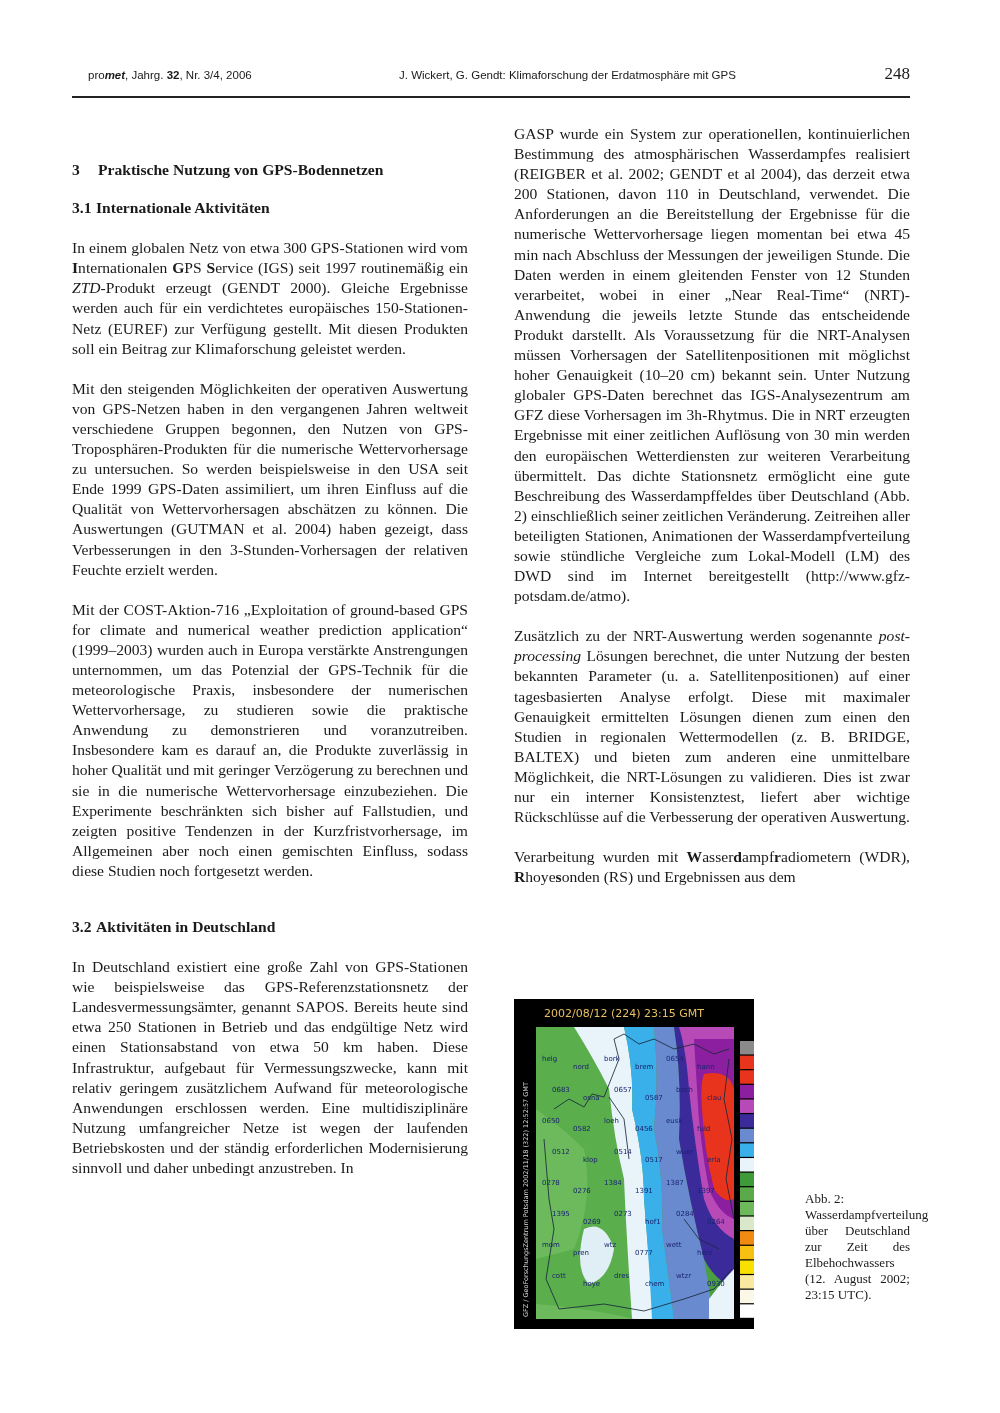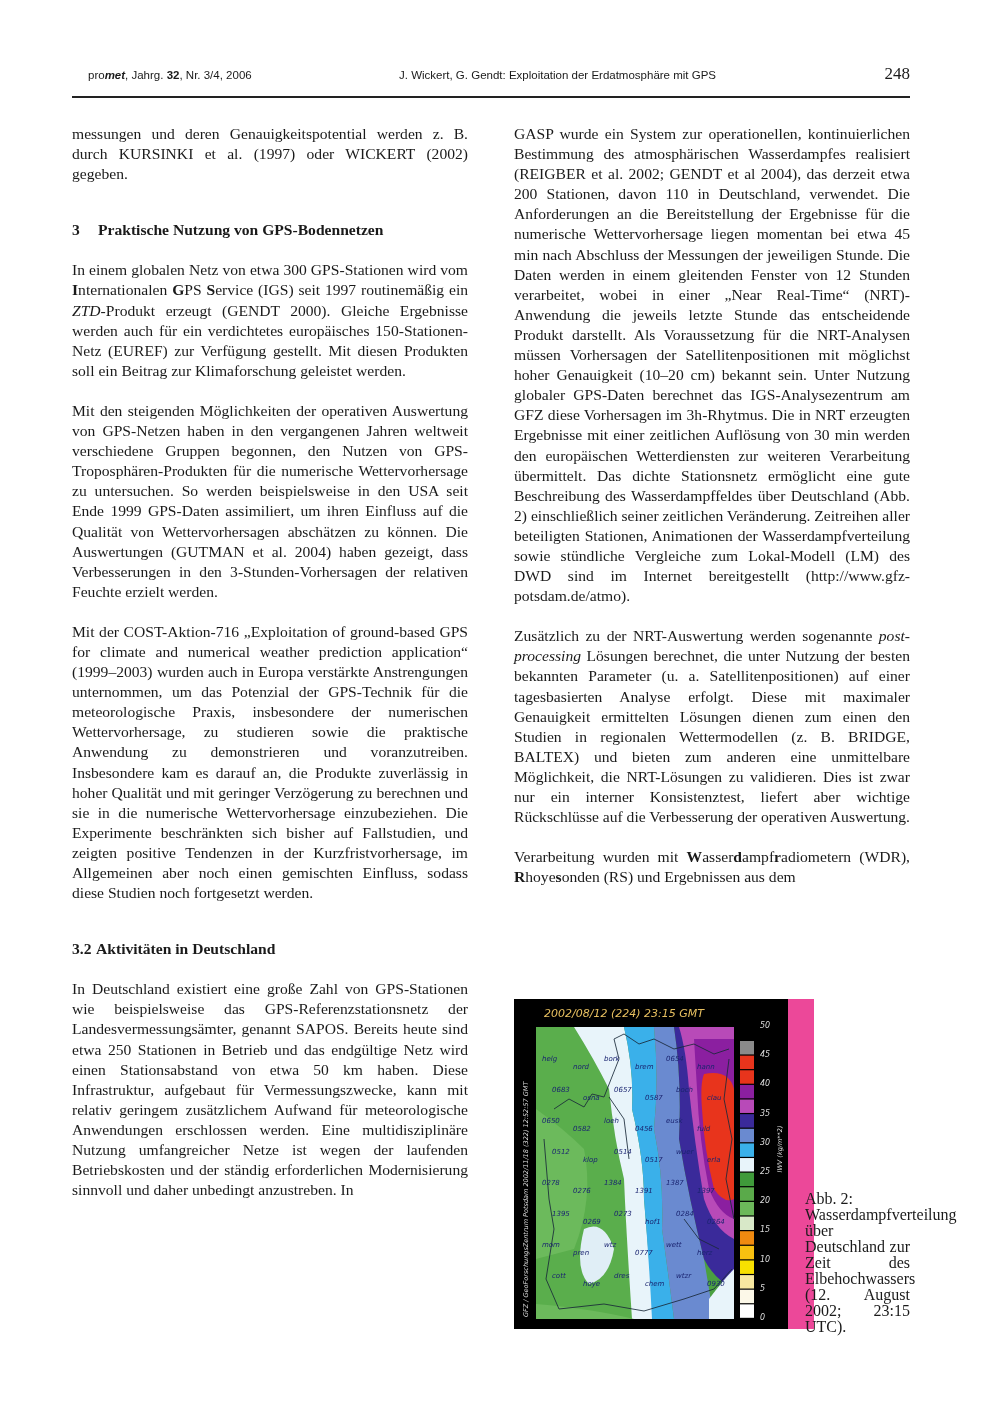--- a/index.html
+++ b/index.html
@@ -10,37 +10,37 @@
   .hdr .r { position:absolute; right:0; top:-2px; font-family:"Liberation Serif", serif; font-size:17px; }
   .rule { position:absolute; top:96px; left:72px; width:838px; height:2px; background:#222; }
   .col { position:absolute; width:396px; font-size:15.6px; line-height:20.1px; text-align:justify; }
   .col p { margin:0 0 20px 0; }
   .h1 { font-weight:bold; font-size:15.6px; margin:0 0 20px 0;font-family:Liberation Serif, serif; }
   .h1 .num { display:inline-block; width:26px; }
   .h2 { font-weight:bold; font-size:15.6px; margin:0 0 20px 0; }
   .h2 .num { display:inline-block; width:24px; }
   #left { left:72px; top:124px; }
   #right { left:514px; top:124px;font-family:Liberation Serif, serif; }
-  .fig { position:absolute; left:514px; top:999px; width:300px; height:330px; background:#ec4899; overflow:hidden;font-style:italic; }
+  .fig { position:absolute; left:514px; top:999px; width:240px; height:330px; background:#c2410c; overflow:hidden; }
   .fig svg { display:block; }
-  .caption { position:absolute; left:805px; top:1191px; width:105px; font-size:16px; line-height:16px; text-align:justify; }
+  .caption { position:absolute; left:805px; top:1191px; width:105px; font-size:13px; line-height:16px; text-align:justify; }
 </style>
 </head>
 <body>
 
 <div class="hdr">
   <span class="l"><span>pro</span><b><i>met</i></b><span>, Jahrg. </span><b>32</b><span>, Nr. 3/4, 2006</span></span>
-  <span class="c">J. Wickert, G. Gendt: Exploitation der Erdatmosphäre mit GPS</span>
+  <span class="c">J. Wickert, G. Gendt: Klimaforschung der Erdatmosphäre mit GPS</span>
   <span class="r">248</span>
 </div>
 <div class="rule"></div>
 
 <div class="col" id="left">
-  <p>messungen und deren Genauigkeitspotential werden z. B. durch KURSINKI et al. (1997) oder WICKERT (2002) gegeben.</p>
   <div class="h1" style="margin-top:36px;"><span class="num">3</span><span>Praktische Nutzung von GPS-Bodennetzen</span></div>
+  <div class="h2" style="margin-top:-2px;"><span class="num">3.1</span><span>Internationale Aktivitäten</span></div>
   <p style="margin-top:4px;"><span>In einem globalen Netz von etwa 300 GPS-Stationen wird vom </span><b>I</b><span>nternationalen </span><b>G</b><span>PS </span><b>S</b><span>ervice (IGS) seit 1997 routinemäßig ein </span><i>ZTD</i><span>-Produkt erzeugt (GENDT 2000). Gleiche Ergebnisse werden auch für ein verdichtetes europäisches 150-Stationen-Netz (EUREF) zur Verfügung gestellt. Mit diesen Produkten soll ein Beitrag zur Klimaforschung geleistet werden.</span></p>
   <p>Mit den steigenden Möglichkeiten der operativen Auswertung von GPS-Netzen haben in den vergangenen Jahren weltweit verschiedene Gruppen begonnen, den Nutzen von GPS-Troposphären-Produkten für die numerische Wettervorhersage zu untersuchen.  So werden beispielsweise in den USA seit Ende 1999 GPS-Daten assimiliert, um ihren Einfluss auf die Qualität von Wettervorhersagen abschätzen zu können. Die Auswertungen (GUTMAN et al. 2004) haben gezeigt, dass Verbesserungen in den 3-Stunden-Vorhersagen der relativen Feuchte erzielt werden.</p>
   <p>Mit der COST-Aktion-716 „Exploitation of ground-based GPS for climate and numerical weather prediction application“ (1999–2003) wurden auch in Europa verstärkte Anstrengungen unternommen, um das Potenzial der GPS-Technik für die meteorologische Praxis, insbesondere der numerischen Wettervorhersage, zu studieren sowie die praktische Anwendung zu demonstrieren und voranzutreiben. Insbesondere kam es darauf an, die Produkte zuverlässig in hoher Qualität und mit geringer Verzögerung zu berechnen und sie in die numerische Wettervorhersage einzubeziehen. Die Experimente beschränkten sich bisher auf Fallstudien, und zeigten positive Tendenzen in der Kurzfristvorhersage, im Allgemeinen aber noch einen gemischten Einfluss, sodass diese Studien noch fortgesetzt werden.</p>
   <div class="h2" style="margin-top:36px;"><span class="num">3.2</span><span>Aktivitäten in Deutschland</span></div>
   <p style="margin-top:2px;">In Deutschland existiert eine große Zahl von GPS-Stationen wie beispielsweise das GPS-Referenzstationsnetz der Landesvermessungsämter, genannt SAPOS. Bereits heute sind etwa 250 Stationen in Betrieb und das endgültige Netz wird einen Stationsabstand von etwa 50 km haben. Diese Infrastruktur, aufgebaut für Vermessungszwecke, kann mit relativ geringem zusätzlichem Aufwand für meteorologische Anwendungen erschlossen werden. Eine multidisziplinäre Nutzung umfangreicher Netze ist wegen der laufenden Betriebskosten und der ständig erforderlichen Modernisierung sinnvoll und daher unbedingt anzustreben. In</p>
 </div>
 
 <div class="col" id="right">
   <p>GASP wurde ein System zur operationellen, kontinuierlichen Bestimmung des atmosphärischen Wasserdampfes realisiert (REIGBER et al. 2002; GENDT et al 2004), das derzeit etwa 200 Stationen, davon 110 in Deutschland, verwendet. Die Anforderungen an die Bereitstellung der Ergebnisse für die numerische Wettervorhersage liegen momentan bei etwa 45 min nach Abschluss der Messungen der jeweiligen Stunde. Die Daten werden in einem gleitenden Fenster von 12 Stunden verarbeitet, wobei in einer „Near Real-Time“ (NRT)-Anwendung die jeweils letzte Stunde das entscheidende Produkt darstellt. Als Voraussetzung für die NRT-Analysen müssen Vorhersagen der Satellitenpositionen mit möglichst hoher Genauigkeit (10–20 cm) bekannt sein. Unter Nutzung globaler GPS-Daten berechnet das IGS-Analysezentrum am GFZ diese Vorhersagen im 3h-Rhytmus. Die in NRT erzeugten Ergebnisse mit einer zeitlichen Auflösung von 30 min werden den europäischen Wetterdiensten zur weiteren Verarbeitung übermittelt. Das dichte Stationsnetz ermöglicht eine gute Beschreibung des Wasserdampffeldes über Deutschland (Abb. 2) einschließlich seiner zeitlichen Veränderung. Zeitreihen aller beteiligten Stationen, Animationen der Wasserdampfverteilung sowie stündliche Vergleiche zum Lokal-Modell (LM) des DWD sind im Internet bereitgestellt (http://www.gfz-potsdam.de/atmo).</p>
   <p><span>Zusätzlich zu der NRT-Auswertung werden sogenannte </span><i>post-processing</i><span> Lösungen berechnet, die unter Nutzung der besten bekannten Parameter (u. a. Satellitenpositionen) auf einer tagesbasierten Analyse erfolgt. Diese mit maximaler Genauigkeit ermittelten Lösungen dienen zum einen den Studien in regionalen Wettermodellen (z. B. BRIDGE, BALTEX) und bieten zum anderen eine unmittelbare Möglichkeit, die NRT-Lösungen zu validieren. Dies ist zwar nur ein interner Konsistenztest, liefert aber wichtige Rückschlüsse auf die Verbesserung der operativen Auswertung.</span></p>

